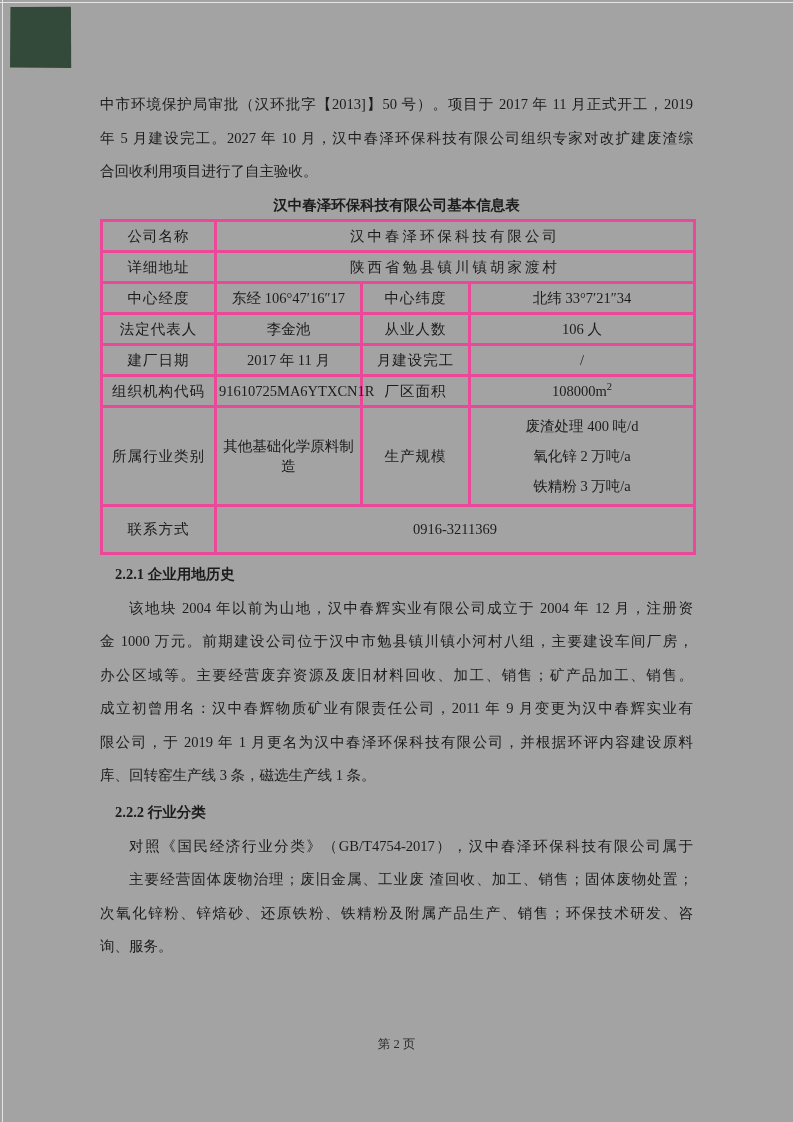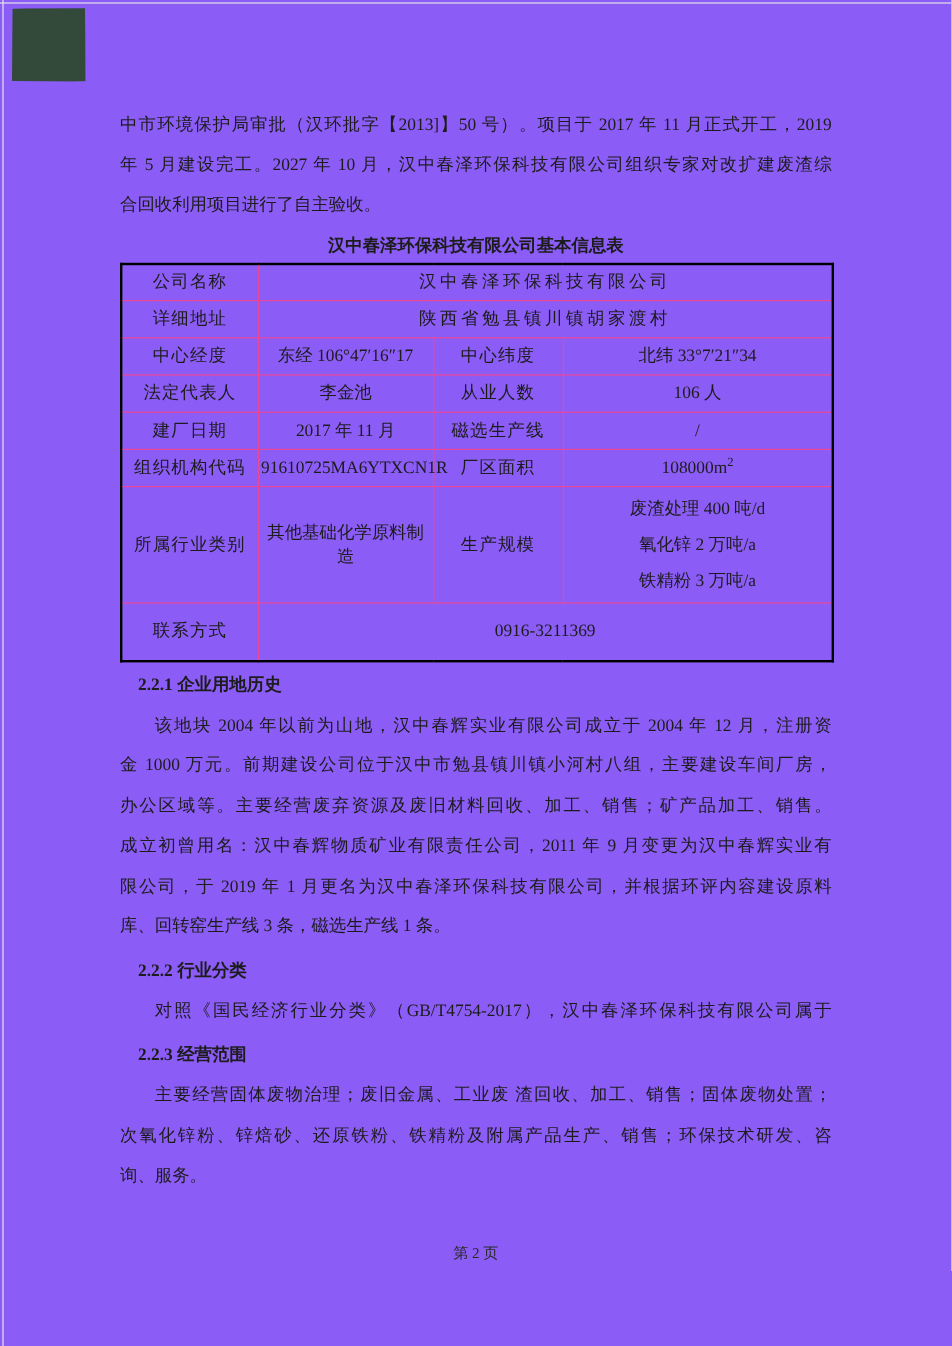--- a/index.html
+++ b/index.html
@@ -1,40 +1,40 @@
 <!DOCTYPE html>
 <html><head>
 <meta charset="utf-8">
 <style>
   * { margin:0; padding:0; box-sizing:border-box; }
   html,body { background:#ffffff; }
   body { width:793px; height:1122px; position:relative; overflow:hidden;
          font-family:"Liberation Serif","DejaVu Serif",serif; color:#1c1c1c; }
 
-  .page { position:absolute; inset:0; background:#8b5cf6; }
+  .page { position:absolute; inset:0; background:#a3a3a3; }
 
   .edge-top  { position:absolute; top:2px; left:0; width:100%; height:1px; background:#e4e4e4; }
   .edge-left { position:absolute; top:0; left:2px; width:1px; height:100%; background:#e4e4e4; }
 
   .fold { position:absolute; left:9px; top:6px; width:63px; height:63px;
           background:#33493a; transform:rotate(-2deg);
           clip-path:polygon(4% 0, 100% 3%, 97% 100%, 0 96%); }
 
   .content { position:absolute; left:100px; top:88px; width:593px; }
 
   .para { font-size:14.5px; }
   .ln { line-height:33.5px; text-align:justify; text-align-last:justify; white-space:nowrap; }
   .ln.last { text-align-last:left; white-space:normal; }
   .ln.ind { text-indent:2em; }
 
   .tbl-title { font-size:14.5px; font-weight:bold; text-align:center; margin-top:4px; line-height:24px; }
 
   table.info { border-collapse:collapse; border:2px solid #000; width:593px; margin-top:2px;
                table-layout:fixed; font-size:14.5px; }
-  table.info td { border:1px solid #ec4899; text-align:center; vertical-align:middle;
+  table.info td { border:3px solid #ec4899; text-align:center; vertical-align:middle;
                   padding:3px 2px; height:31px; line-height:20px; }
   col.c1 { width:114px; } col.c2 { width:146px; } col.c3 { width:108px; } col.c4 { width:225px; }
   td.lbl { letter-spacing:1px; }
   .sp-wide { letter-spacing:3px; }
   td.prod { text-align:left; padding-left:12px; }
   td.prod div { line-height:30px; }
   sup.m2 { font-size:10.5px; vertical-align:super; line-height:0; }
   tr.row-contact td { height:48px; }
 
   .h-main { font-size:17.5px; font-weight:bold; margin:14px 0 0 28px; line-height:28px; }
@@ -85,21 +85,21 @@
         </tr>
         <tr>
           <td class="lbl">法定代表人</td>
           <td>李金池</td>
           <td class="lbl">从业人数</td>
           <td>106 人</td>
         </tr>
         <tr>
           <td class="lbl">建厂日期</td>
           <td>2017 年 11 月</td>
-          <td class="lbl">磁选生产线</td>
+          <td class="lbl">月建设完工</td>
           <td>/</td>
         </tr>
         <tr>
           <td class="lbl">组织机构代码</td>
           <td>91610725MA6YTXCN1R</td>
           <td class="lbl">厂区面积</td>
           <td><span>108000m</span><sup class="m2">2</sup></td>
         </tr>
         <tr>
           <td class="lbl">所属行业类别</td>
@@ -127,21 +127,20 @@
       <div class="ln">成立初曾用名：汉中春辉物质矿业有限责任公司，2011 年 9 月变更为汉中春辉实业有</div>
       <div class="ln">限公司，于 2019 年 1 月更名为汉中春泽环保科技有限公司，并根据环评内容建设原料</div>
       <div class="ln last">库、回转窑生产线 3 条，磁选生产线 1 条。</div>
     </div>
 
     <div class="h-sub">2.2.2 行业分类</div>
     <div class="para">
       <div class="ln ind">对照《国民经济行业分类》（GB/T4754-2017），汉中春泽环保科技有限公司属于</div>
     </div>
 
-    <div class="h-sub">2.2.3 经营范围</div>
     <div class="para">
       <div class="ln ind">主要经营固体废物治理；废旧金属、工业废 渣回收、加工、销售；固体废物处置；</div>
       <div class="ln">次氧化锌粉、锌焙砂、还原铁粉、铁精粉及附属产品生产、销售；环保技术研发、咨</div>
       <div class="ln last">询、服务。</div>
     </div>
 
   </div>
 
   <div class="footer">第 2 页</div>
 </div>

